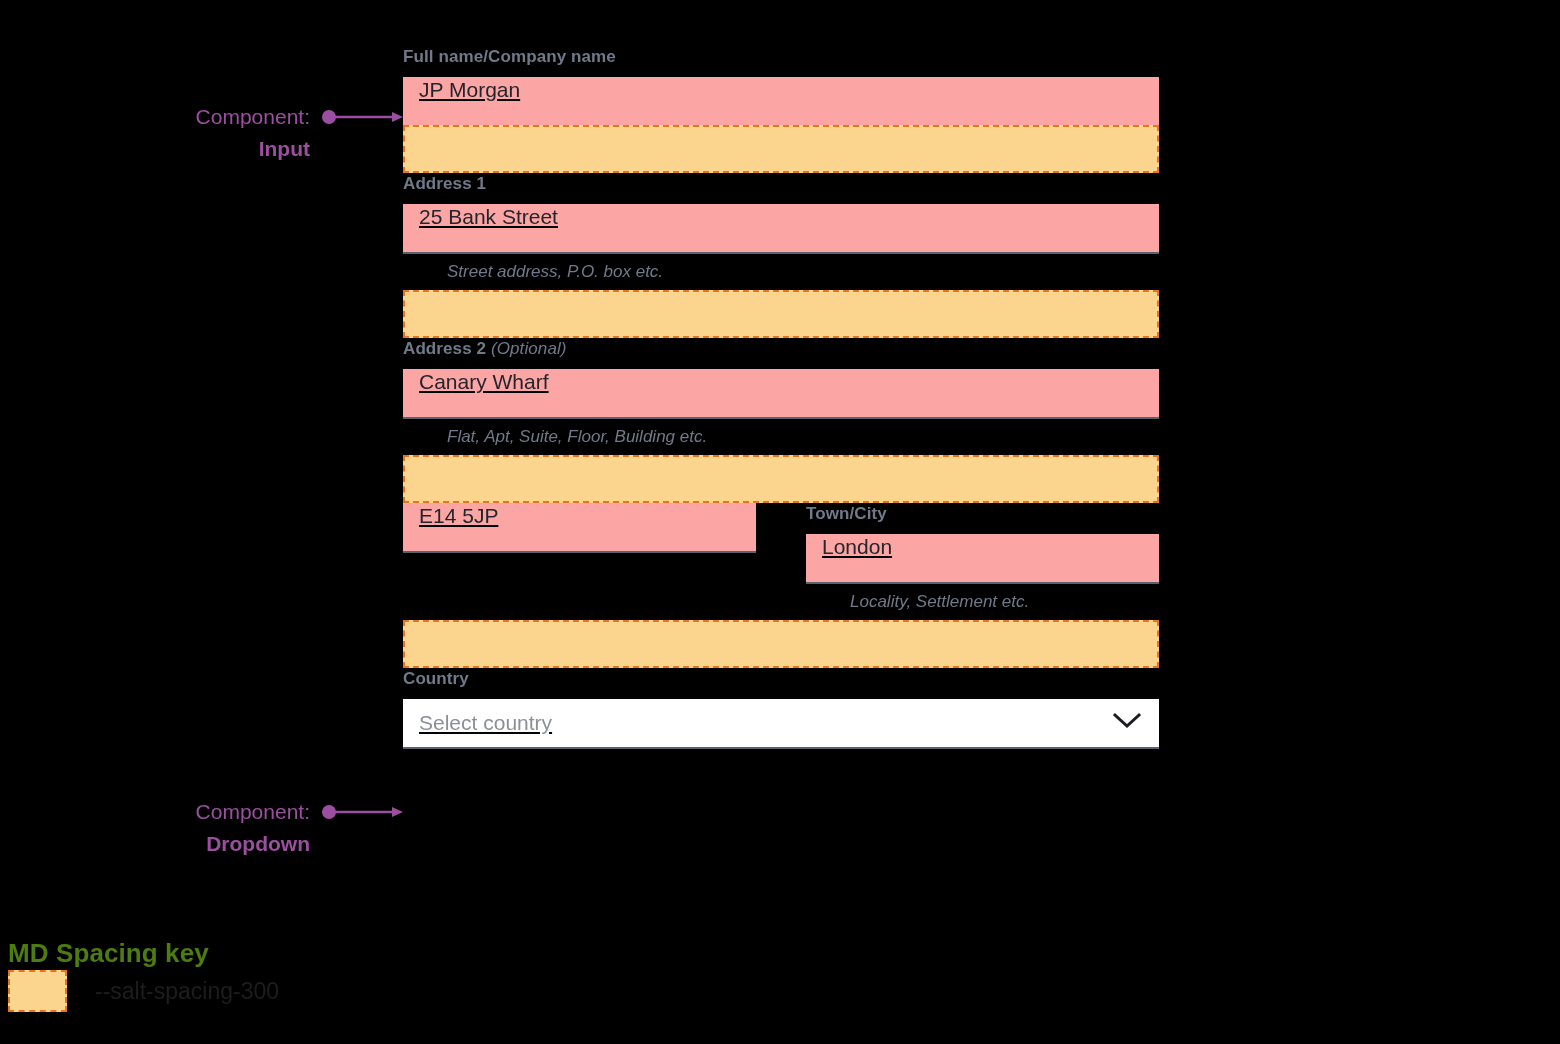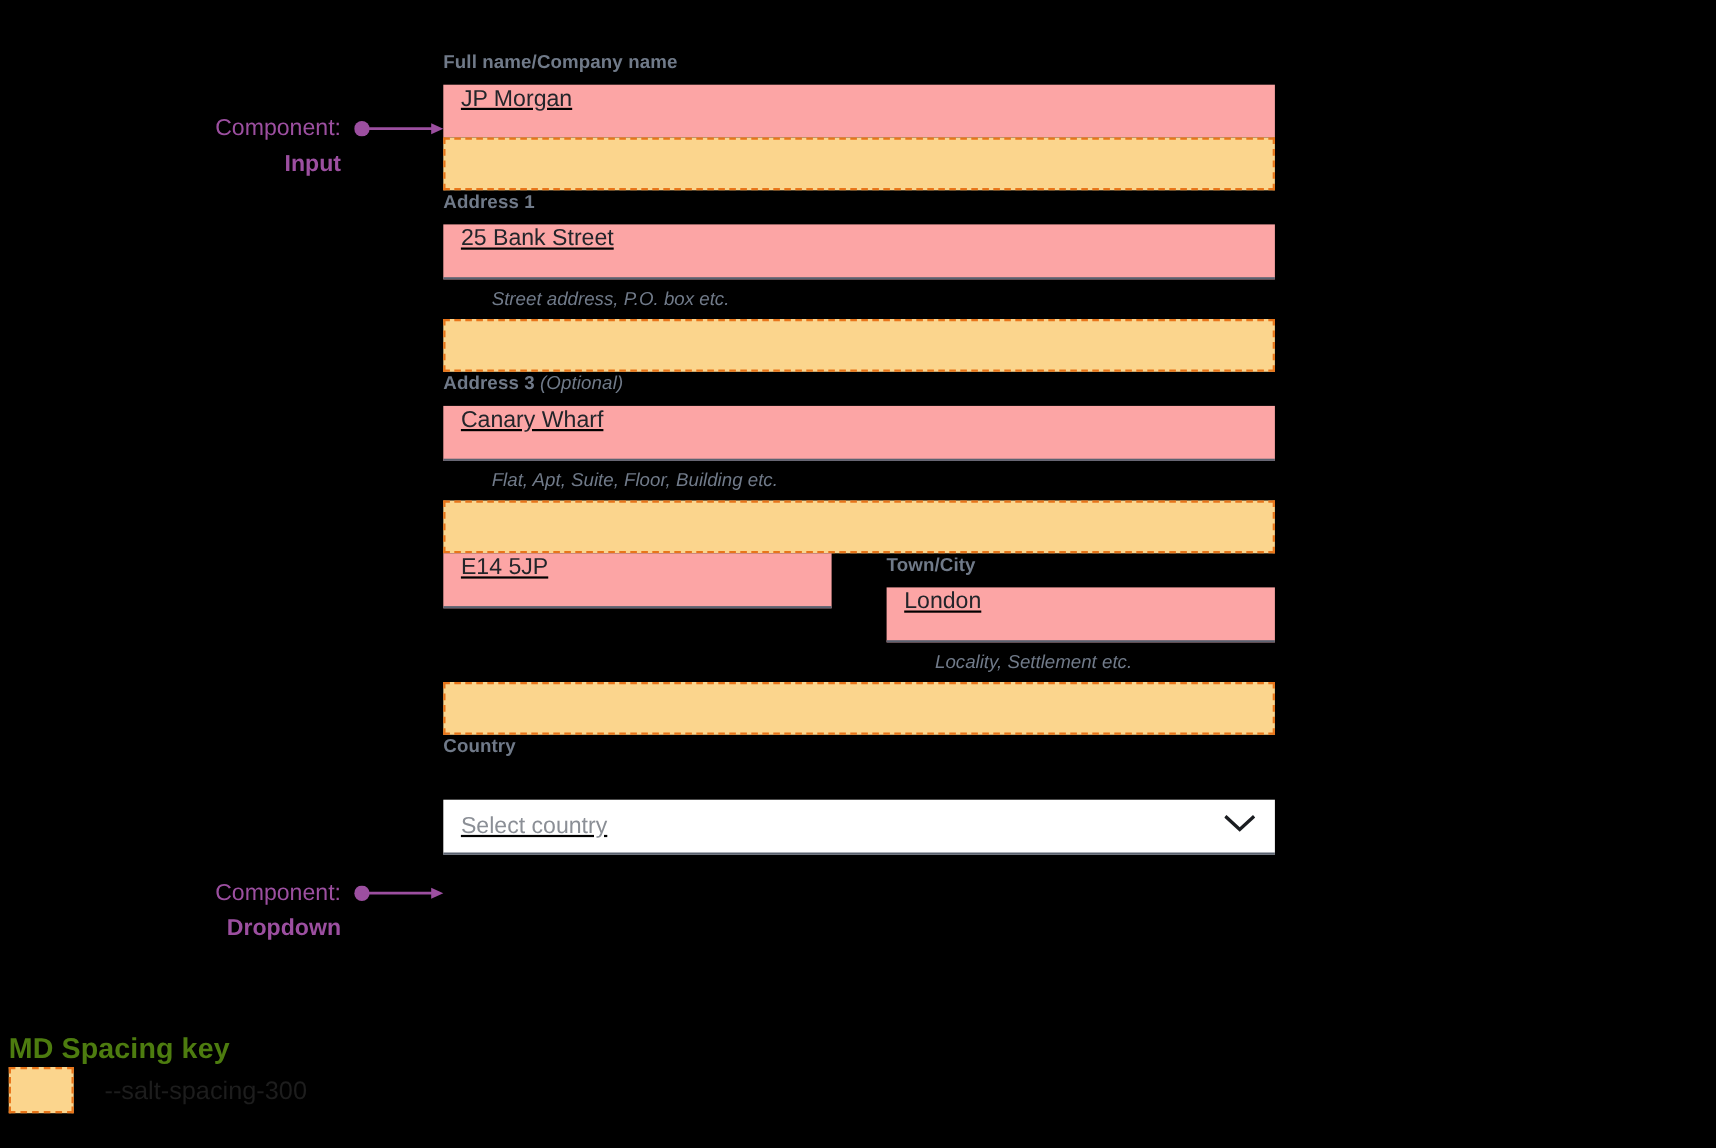--- a/index.html
+++ b/index.html
@@ -101,21 +101,20 @@
   .dropdown-box {
     background: #ffffff;
     border-bottom: 2px solid #5a6270;
     height: 50px;
     box-sizing: border-box;
     display: flex;
     align-items: center;
     justify-content: space-between;
     padding: 0 18px 0 16px;
     width: 100%;
-    margin-top: 28px;
   }
   .chevron-icon { display: block; }
 
   
   .annotation {
     position: absolute;
     color: #9c4fa0;
     font-size: 21px;
     line-height: 32px;
     text-align: right;
@@ -181,21 +180,21 @@
     <div class="field-label">Address 1</div>
     <div class="input-box">
       <span class="input-value">25 Bank Street</span>
     </div>
     <div class="helper-text">Street address, P.O. box etc.</div>
     <div class="spacing-block"></div>
   </div>
 
   <div>
     <div class="field-label">
-      <span>Address 3</span>
+      <span>Address 2</span>
       <span class="optional">(Optional)</span>
     </div>
     <div class="input-box">
       <span class="input-value">Canary Wharf</span>
     </div>
     <div class="helper-text">Flat, Apt, Suite, Floor, Building etc.</div>
     <div class="spacing-block"></div>
   </div>
 
   <div class="field-row">

